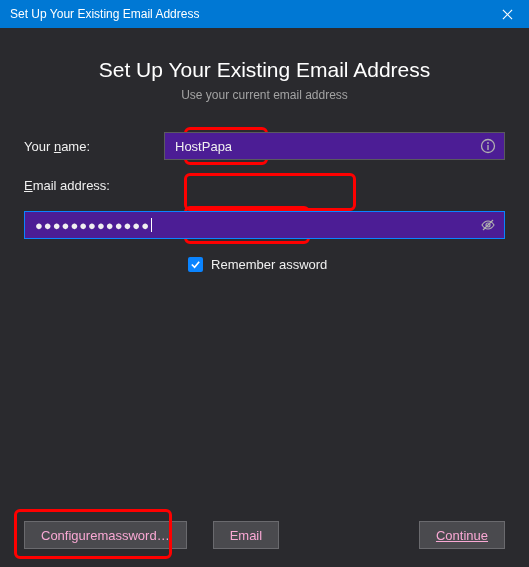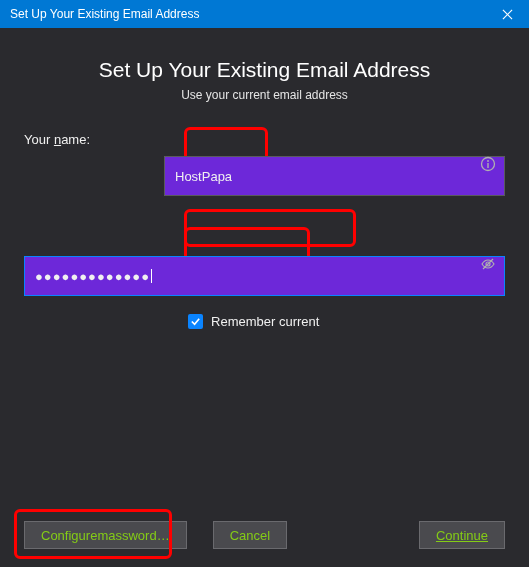--- a/index.html
+++ b/index.html
@@ -42,55 +42,55 @@
       text-align: center;
       margin-top: 30px;
     }
     .header h1 {
       font-size: 21px;
       font-weight: 400;
       color: #ffffff;
     }
     .header p {
       font-size: 12px;
-      color: #e5e5e5;
+      color: #a3a3a3;
       margin-top: 6px;
     }
     .form {
       padding: 30px 24px 0 24px;
     }
     .form-row {
       display: flex;
+      align-items: center;
       margin-bottom: 18px;
       position: relative;
     }
     .form-label {
       width: 140px;
       font-size: 13px;
       color: #f0f0f0;
     }
     .form-label .u {
       text-decoration: underline;
     }
     .input-wrap {
       flex: 1;
       position: relative;
       display: flex;
       align-items: center;
     }
     .input-field {
       width: 100%;
-      height: 40px;
-      background: #6d28d9;
+      height: 28px;
+      background: #4c1d95;
       border: 1px solid #5a5a5e;
       color: #f0f0f0;
       font-size: 13px;
       padding: 0 32px 0 10px;
       outline: none;
-      margin-top: 24px;
     }
     .input-field.focused {
       border: 1px solid #0a84ff;
     }
     .input-icon-right {
       position: absolute;
       right: 8px;
       top: 50%;
       transform: translateY(-50%);
       color: #b0b0b0;
@@ -160,21 +160,21 @@
       right: 0;
       display: flex;
       align-items: center;
       padding: 0 24px;
     }
     .btn {
       height: 28px;
       padding: 12px 16px;
       background: #4a4a4e;
       border: 1px solid #6a6a6e;
-      color: #84cc16;
+      color: #f9a8d4;
       font-size: 13px;
       cursor: pointer;
       display: flex;
       align-items: center;
       justify-content: center;
     }
     .btn.cancel {
       margin-left: 26px;
     }
     .btn.continue {
@@ -229,20 +229,21 @@
             <circle cx="8" cy="8" r="6.5" fill="none" stroke="#b0b0b0" stroke-width="1.3"></circle>
             <circle cx="8" cy="5" r="0.9" fill="#b0b0b0"></circle>
             <rect x="7.3" y="7" width="1.4" height="5" fill="#b0b0b0"></rect>
           </svg>
       </span>
     </div>
   </div>
 
   <div class="form-row">
     <div class="highlight hl-email"></div>
+    <label class="form-label"><span></span><span class="u">E</span><span>mail address:</span></label>
   </div>
 
   <div class="form-row">
     <div class="highlight hl-password"></div>
     <div class="input-wrap">
       <div class="input-field focused" style="display:flex;align-items:center;">
           <span class="password-dots">●●●●●●●●●●●●●</span>
           <span class="cursor-caret"></span>
         </div>
       <span class="input-icon-right">
@@ -254,27 +255,27 @@
       </span>
     </div>
   </div>
 
   <div class="remember-row">
     <div class="checkbox">
       <svg viewBox="0 0 12 12">
           <path d="M2 6 L5 9 L10 3" fill="none" stroke="#ffffff" stroke-width="1.8"></path>
         </svg>
     </div>
-    <label class="remember-label"><span>Re</span><span class="u">m</span><span>ember current</span></label>
+    <label class="remember-label"><span>Re</span><span class="u">m</span><span>ember assword</span></label>
   </div>
 
 </div>
 
 <div class="footer">
   <button class="btn">
       <span>Configure </span>
       <span class="u">m</span>
       <span>assword…</span>
     </button>
-  <button class="btn cancel">Cancel</button>
+  <button class="btn cancel">Email</button>
   <button class="btn continue">Continue</button>
 </div>
 <div class="highlight hl-config"></div>
 
 </body></html>

